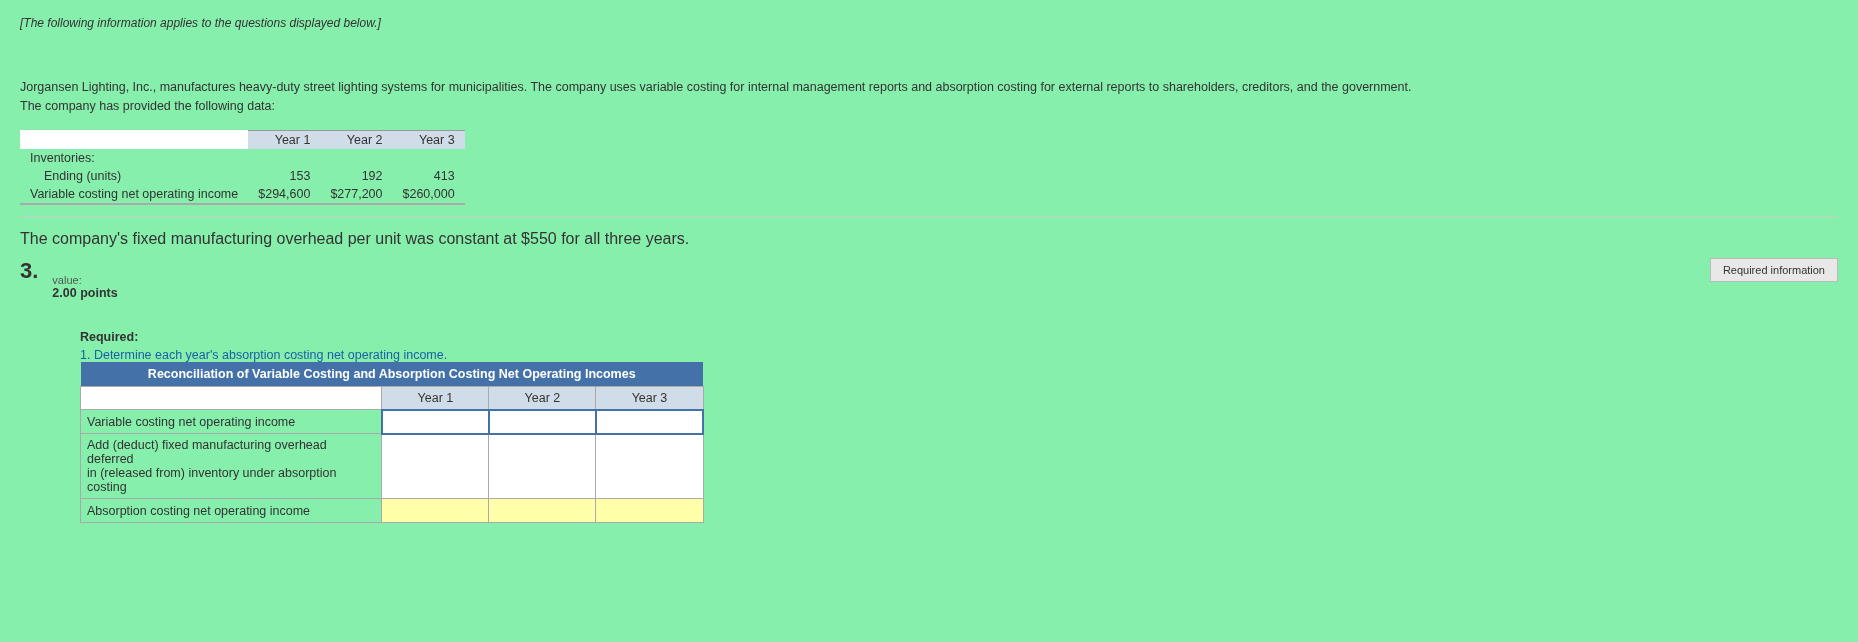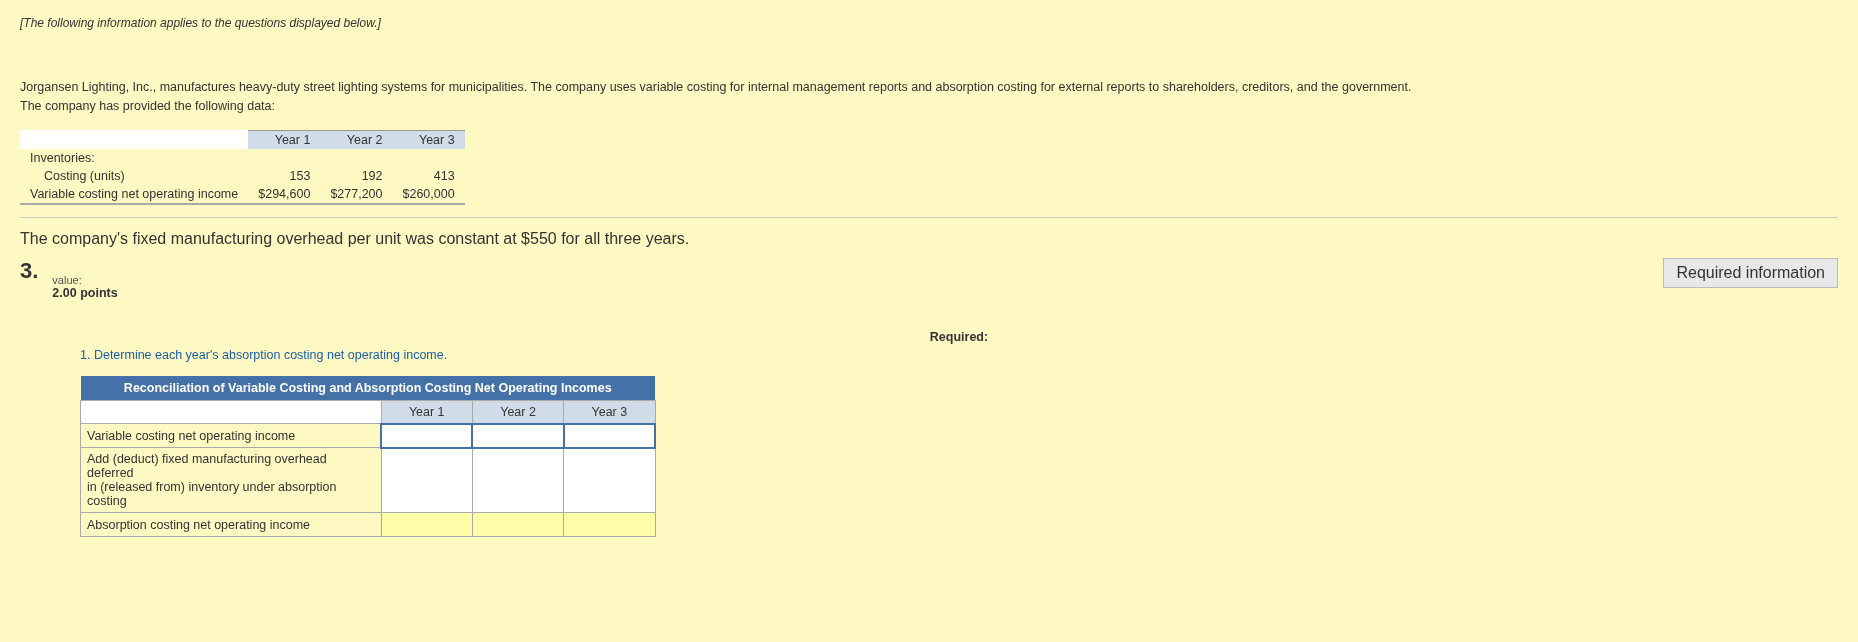--- a/index.html
+++ b/index.html
@@ -3,21 +3,21 @@
   <meta charset="utf-8">
   <style>
     * { box-sizing: border-box; margin: 0; padding: 0; }
     body {
       font-family: Arial, sans-serif;
       font-size: 13px;
       background-color: #f0f0f0;
       color: #333;
     }
     .page-wrapper {
-      background: #fef9c3;
+      background: #86efac;
       min-height: 642px;
       padding: 16px 20px;
       position: relative;
     }
     .italic-note {
       font-style: italic;
       font-size: 12px;
       color: #333;
       margin-bottom: 8px;
     }
@@ -71,40 +71,38 @@
       margin-top: 10px;
       position: relative;
     }
     .required-info-btn {
       position: absolute;
       right: 0;
       top: 0;
       background-color: #e8e8e8;
       border: 1px solid #bbb;
       padding: 5px 12px;
-      font-size: 16px;
+      font-size: 11px;
       color: #333;
       cursor: pointer;
     }
     .required-label {
       font-weight: bold;
       font-size: 12.5px;
       margin-top: 24px;
       margin-bottom: 4px;
-      text-align: center;
     }
     .required-item {
       font-size: 12.5px;
       color: #1a5fa8;
-      margin-bottom: 14px;
     }
     .reconciliation-table {
       border-collapse: collapse;
       font-size: 12.5px;
-      width: 576px;
+      width: 624px;
     }
     .reconciliation-table .title-row td {
       background-color: #4472a8;
       color: #fff;
       text-align: center;
       padding: 5px 8px;
       font-weight: bold;
     }
     .reconciliation-table .header-row th {
       background-color: #d0dce8;
@@ -168,21 +166,21 @@
       </tr>
     </thead>
     <tbody>
       <tr>
         <td class="label-col">Inventories:</td>
         <td></td>
           <td></td>
           <td></td>
       </tr>
       <tr>
-        <td class="indent">Costing (units)</td>
+        <td class="indent">Ending (units)</td>
         <td>153</td>
         <td>192</td>
         <td>413</td>
       </tr>
       <tr>
         <td class="label-col">Variable costing net operating income</td>
         <td>$294,600</td>
         <td>$277,200</td>
         <td>$260,000</td>
       </tr>

